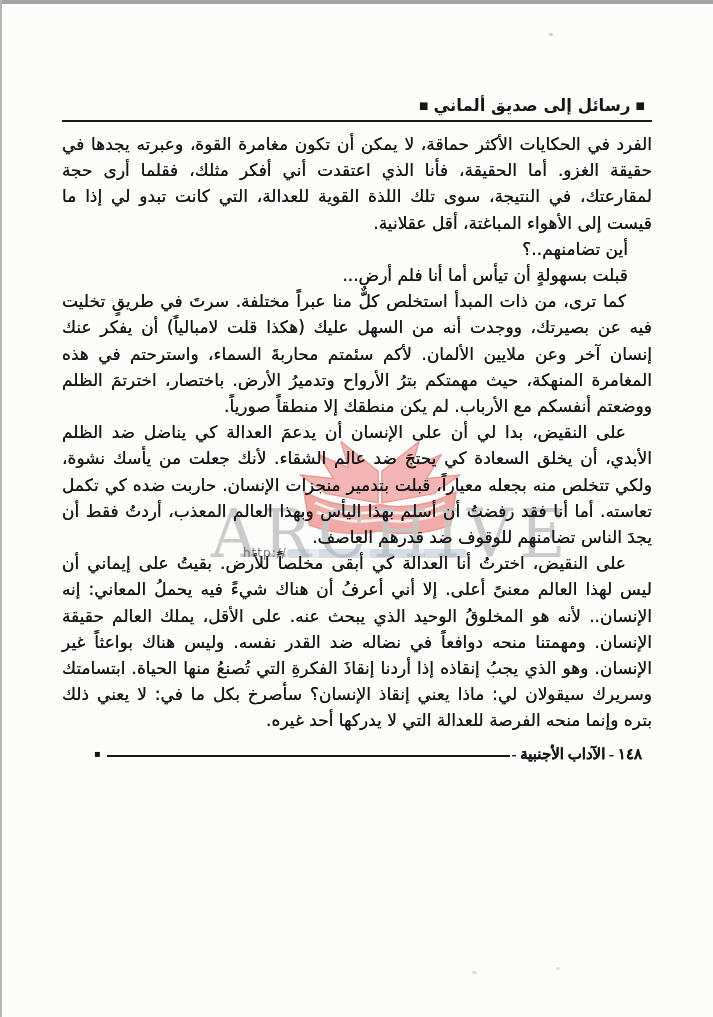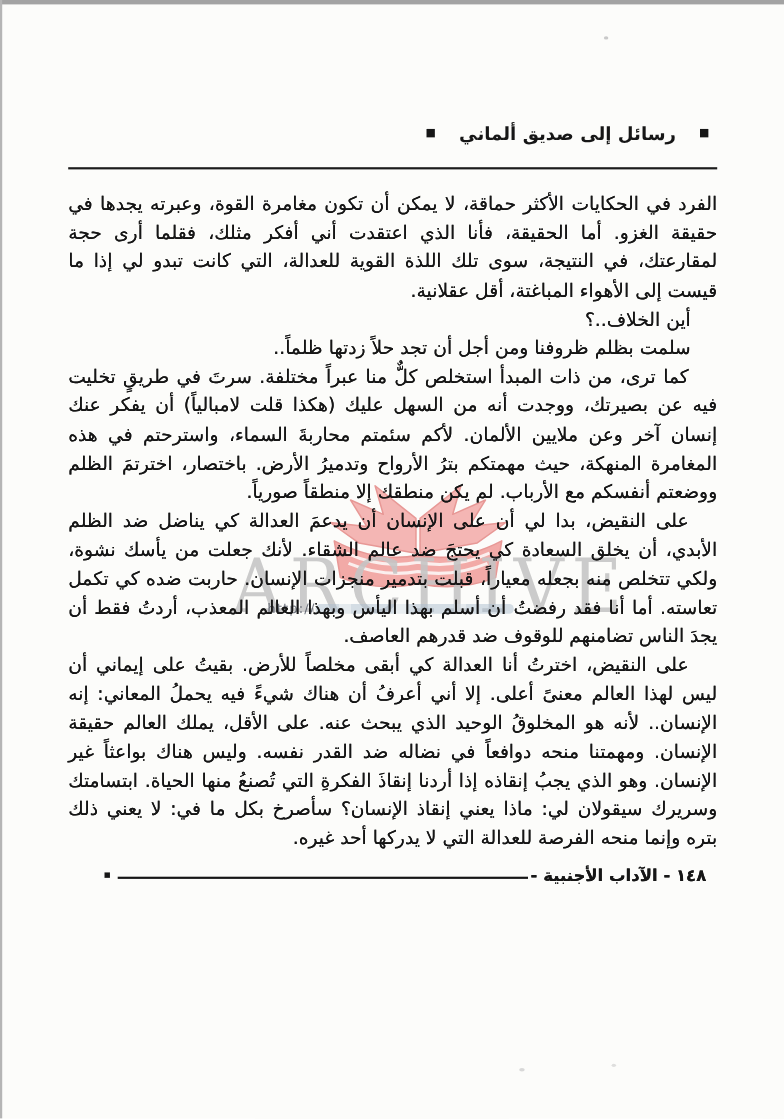--- a/index.html
+++ b/index.html
@@ -27,47 +27,47 @@
     width:590px;
     direction:rtl;
   }
   header.page-header{
     display:flex;align-items:center;justify-content:flex-start;
     direction:rtl;
     font-weight:bold;font-size:16px;
     padding-right:2px;
   }
   .hdr-sq{font-size:10px;line-height:1;margin:0 5px;}
-  h1.page-title{font-size:16.5px;font-weight:bold;margin:16px;display:inline;letter-spacing:0;}
+  h1.page-title{font-size:16.5px;font-weight:bold;margin:0;display:inline;letter-spacing:0;}
   .header-rule{border-bottom:2px solid #1c1c1c;margin-top:5px;}
 
   main.page-body{
     position:relative;
-    margin-top:19px;
+    margin-top:9px;
     z-index:2;
     text-align:justify;
     font-size:17px;
     line-height:26.2px;
     text-shadow:0 0 0.35px #161616;
   }
   main.page-body p{margin:0;padding:0;}
   p.para{margin-bottom:4px;}
   p.para.indent{text-indent:26px;}
   p.dialogue{text-align:right;text-indent:24px;margin-bottom:0;}
   p.last{margin-bottom:0;}
 
   footer.page-footer{
     display:flex;align-items:center;
     direction:rtl;
     margin-top:11px;
     padding:0 10px 0 32px;
     font-size:15px;font-weight:bold;
     z-index:2;position:relative;
   }
-  .footer-label{white-space:nowrap;text-shadow:0 0 0.3px #161616;}
+  .footer-label{white-space:nowrap;text-shadow:0 0 0.3px #161616;font-family:Liberation Serif, serif;}
   .footer-rule{flex:1;border-top:2px solid #161616;margin:4px 2px 0 6px;}
   .footer-sq{font-size:10px;line-height:1;}
 
   
   .watermark{position:absolute;z-index:1;left:0;top:0;width:607px;height:1017px;pointer-events:none;}
   .wm-logo{position:absolute;left:287px;top:436px;opacity:.66;}
   .wm-word{
     position:absolute;left:211px;top:497px;
     font-family:"DejaVu Serif",serif;
     font-size:63px;letter-spacing:7px;
@@ -118,22 +118,22 @@
 
     <header class="page-header">
       <span class="hdr-sq">■</span>
       <h1 class="page-title">رسائل إلى صديق ألماني</h1>
       <span class="hdr-sq">■</span>
     </header>
     <div class="header-rule"></div>
 
     <main class="page-body">
       <p class="para">الفرد في الحكايات الأكثر حماقة، لا يمكن أن تكون مغامرة القوة، وعبرته يجدها في حقيقة الغزو. أما الحقيقة، فأنا الذي اعتقدت أني أفكر مثلك، فقلما أرى حجة لمقارعتك، في النتيجة، سوى تلك اللذة القوية للعدالة، التي كانت تبدو لي إذا ما قيست إلى الأهواء المباغتة، أقل عقلانية.</p>
-      <p class="dialogue">أين الخلاف..؟</p>
-      <p class="dialogue">سلمت بظلم ظروفنا ومن أجل أن تجد حلاً زدتها ظلماً..</p>
+      <p class="dialogue">أين تضامنهم..؟</p>
+      <p class="dialogue">قبلت بسهولةٍ أن تيأس أما أنا فلم أرض...</p>
       <p class="para indent">كما ترى، من ذات المبدأ استخلص كلٌّ منا عبراً مختلفة. سرتَ في طريقٍ تخليت فيه عن بصيرتك، ووجدت أنه من السهل عليك (هكذا قلت لامبالياً) أن يفكر عنك إنسان آخر وعن ملايين الألمان. لأكم سئمتم محاربةَ السماء، واسترحتم في هذه المغامرة المنهكة، حيث مهمتكم بترُ الأرواح وتدميرُ الأرض. باختصار، اخترتمَ الظلم ووضعتم أنفسكم مع الأرباب. لم يكن منطقك إلا منطقاً صورياً.</p>
       <p class="para indent">على النقيض، بدا لي أن على الإنسان أن يدعمَ العدالة كي يناضل ضد الظلم الأبدي، أن يخلق السعادة كي يحتجَ ضد عالم الشقاء. لأنك جعلت من يأسك نشوة، ولكي تتخلص منه بجعله معياراً، قبلت بتدمير منجزات الإنسان. حاربت ضده كي تكمل تعاسته. أما أنا فقد رفضتُ أن أسلم بهذا اليأس وبهذا العالم المعذب، أردتُ فقط أن يجدَ الناس تضامنهم للوقوف ضد قدرهم العاصف.</p>
       <p class="para indent">على النقيض، اخترتُ أنا العدالة كي أبقى مخلصاً للأرض. بقيتُ على إيماني أن ليس لهذا العالم معنىً أعلى. إلا أني أعرفُ أن هناك شيءً فيه يحملُ المعاني: إنه الإنسان.. لأنه هو المخلوقُ الوحيد الذي يبحث عنه. على الأقل، يملك العالم حقيقة الإنسان. ومهمتنا منحه دوافعاً في نضاله ضد القدر نفسه. وليس هناك بواعثاً غير الإنسان. وهو الذي يجبُ إنقاذه إذا أردنا إنقاذَ الفكرةِ التي تُصنعُ منها الحياة. ابتسامتك وسريرك سيقولان لي: ماذا يعني إنقاذ الإنسان؟ سأصرخ بكل ما في: لا يعني ذلك بتره وإنما منحه الفرصة للعدالة التي لا يدركها أحد غيره.</p>
     </main>
 
     <footer class="page-footer">
       <span class="footer-label">١٤٨ - الآداب الأجنبية -</span>
       <span class="footer-rule"></span>
       <span class="footer-sq">▪</span>
     </footer>

